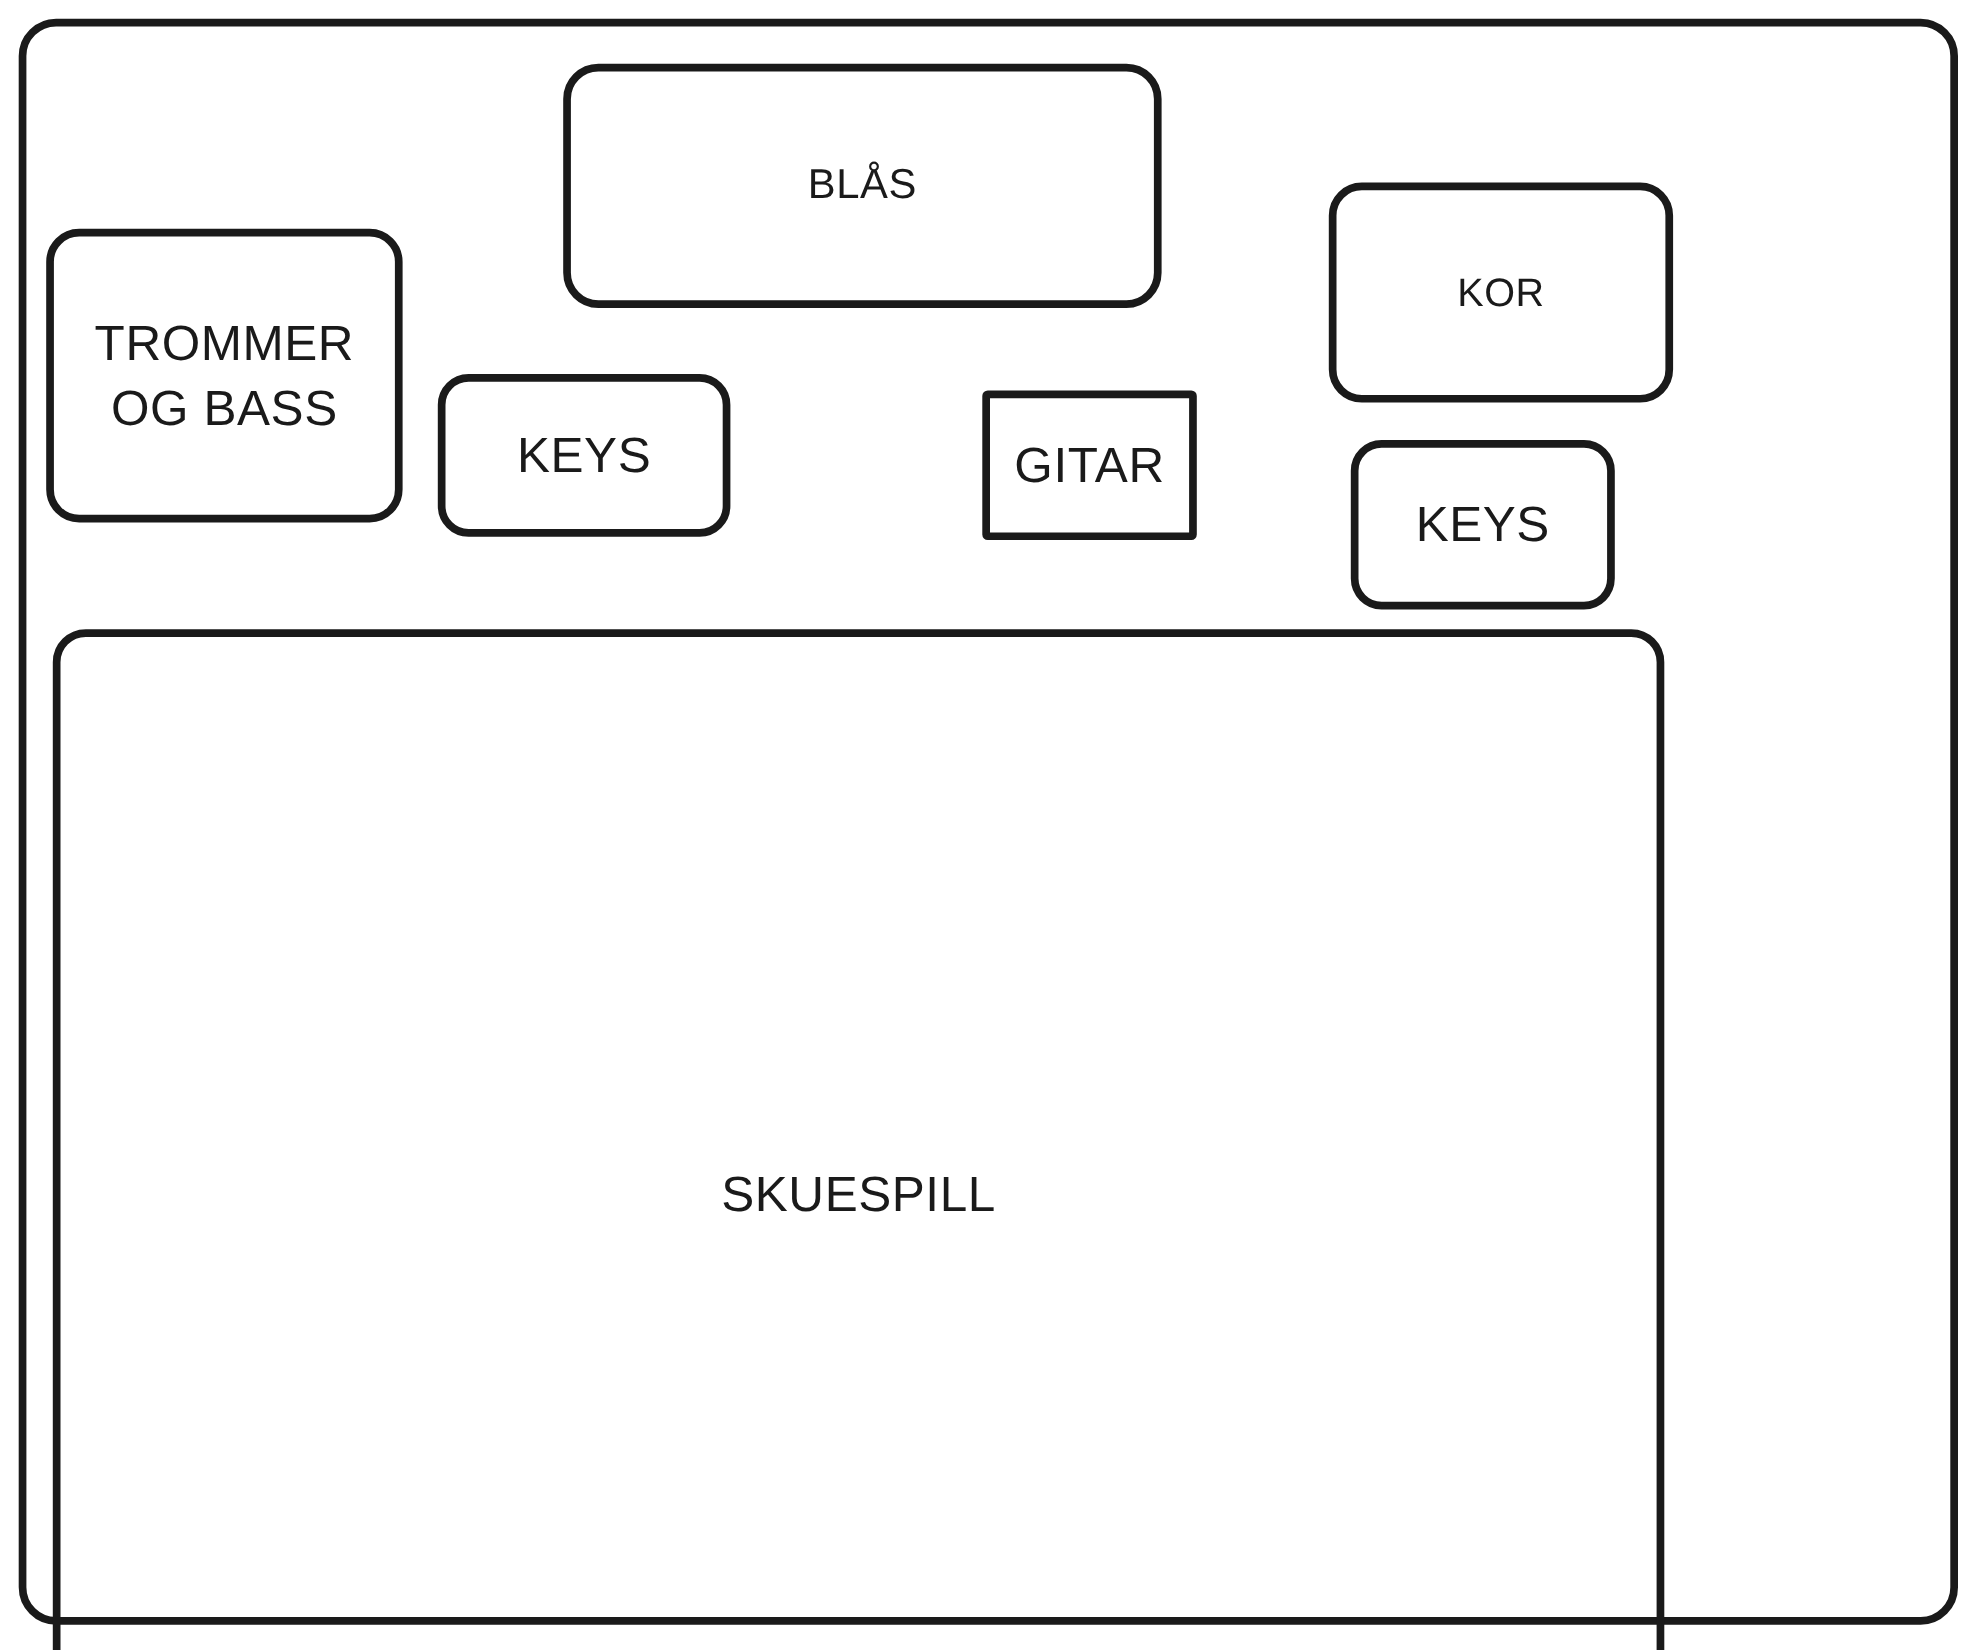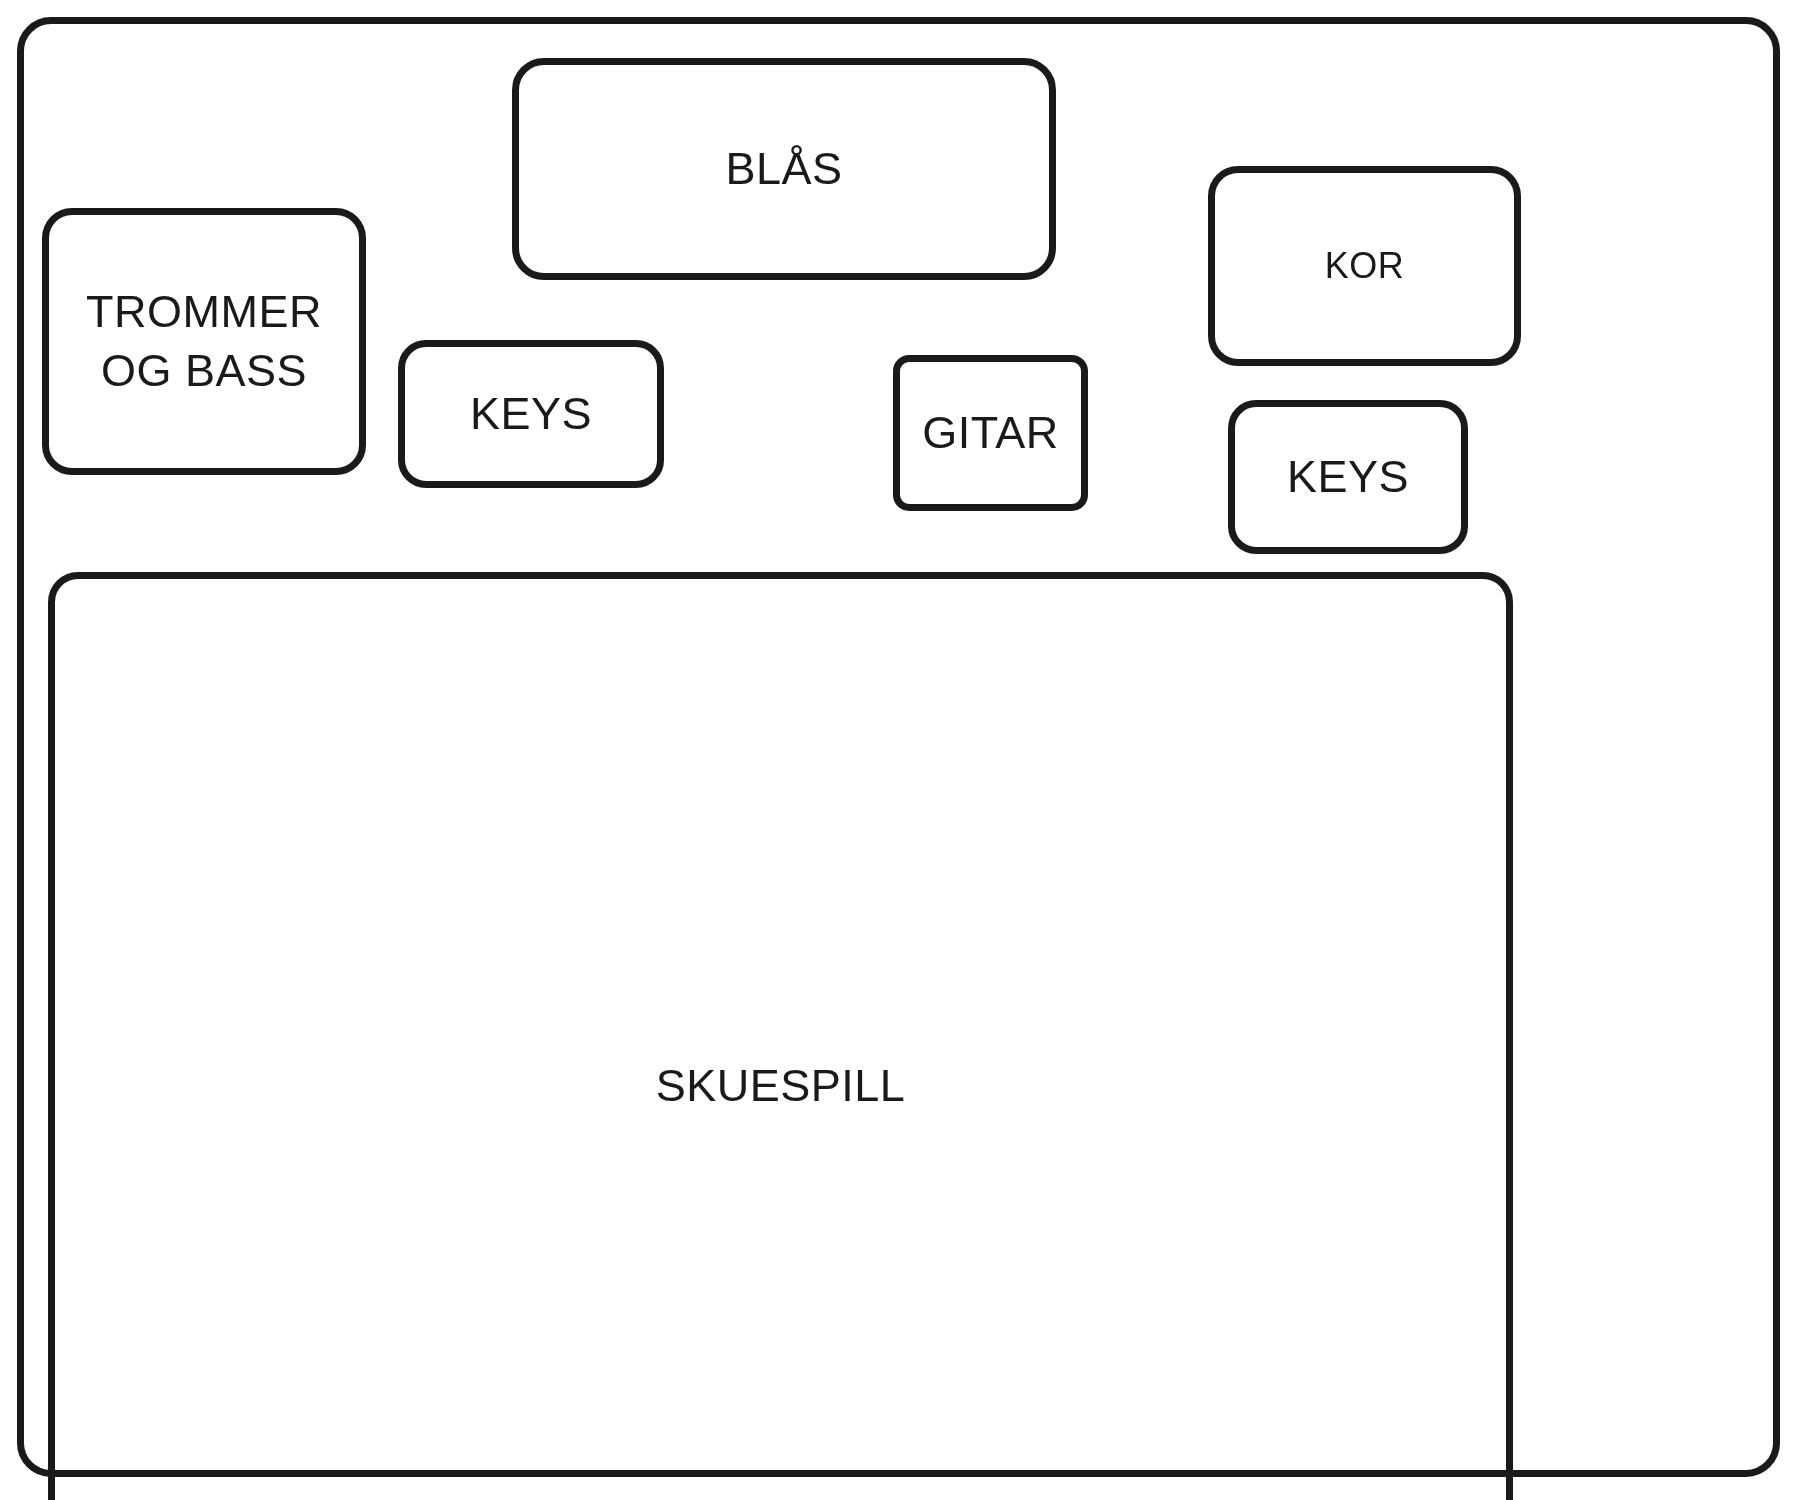--- a/index.html
+++ b/index.html
@@ -56,37 +56,37 @@
   }
   #zone-trommer-og-bass .zone-label { font-size: 45px; }
 
   #zone-blas {
     left: 512px;
     top: 58px;
     width: 544px;
     height: 222px;
     border-radius: 32px;
   }
-  #zone-blas .zone-label { font-size: 45px; }
+  #zone-blas .zone-label { font-size: 38px; }
 
   #zone-keys-left {
     left: 398px;
     top: 340px;
     width: 266px;
     height: 148px;
     border-radius: 28px;
   }
   #zone-keys-left .zone-label { font-size: 45px; }
 
   #zone-gitar {
     left: 893px;
     top: 355px;
     width: 195px;
-    height: 156px;
-    border-radius: 16px;
+    height: 136px;
+    border-radius: 5px;
   }
   #zone-gitar .zone-label { font-size: 45px; }
 
   #zone-kor {
     left: 1208px;
     top: 166px;
     width: 313px;
     height: 200px;
     border-radius: 30px;
   }

